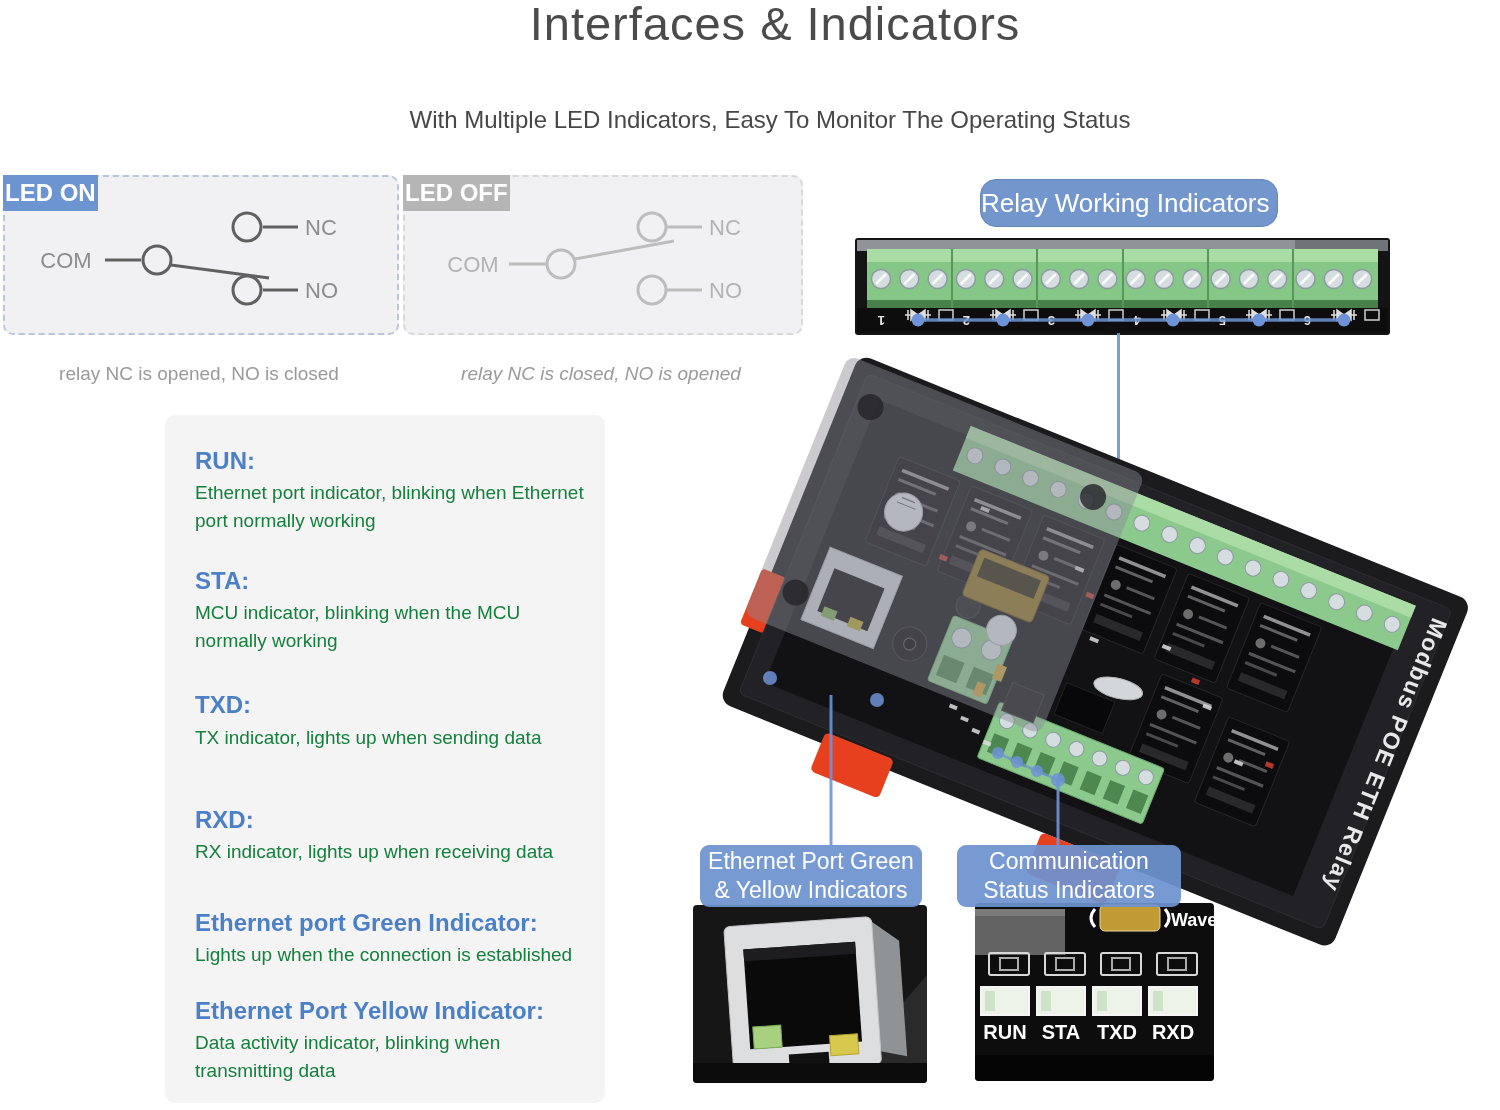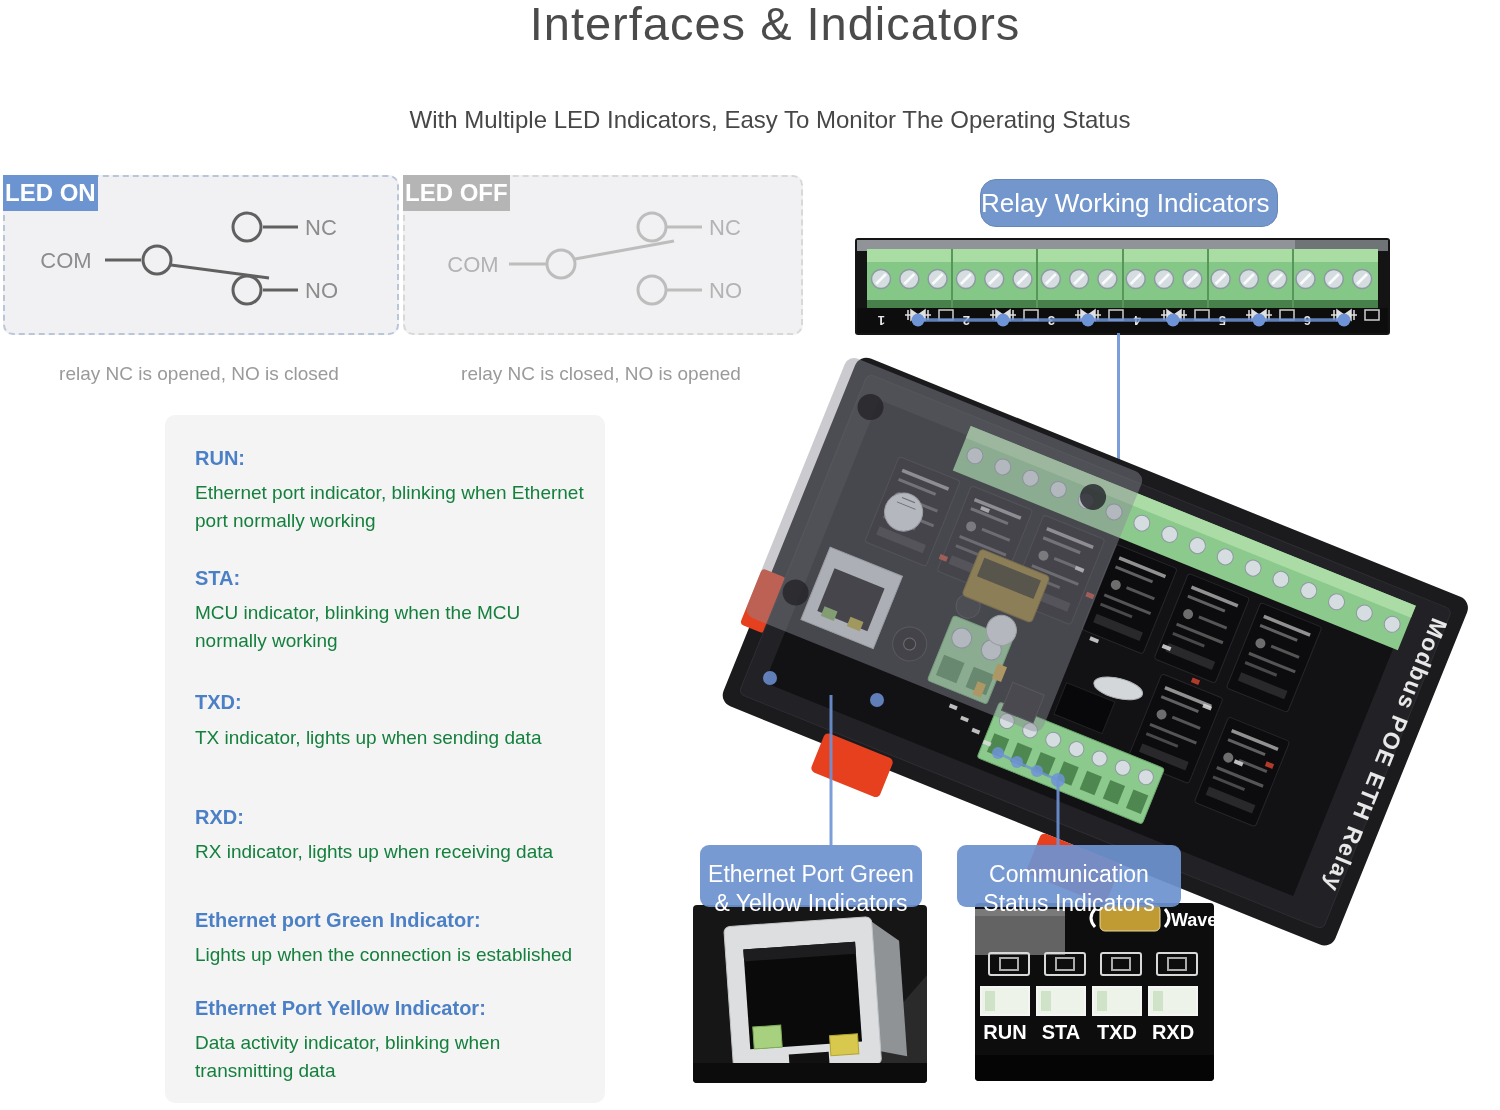--- a/index.html
+++ b/index.html
@@ -15,40 +15,40 @@
   .state-box.on{left:3px;width:392px;border:2px dashed #b9c6da;}
   .state-box.off{left:403px;width:396px;border:2px dashed #d8d8d8;}
   .state-tag{position:absolute;left:-2px;top:-2px;height:36px;line-height:36px;padding:0 2px;
              color:#fff;font-size:24px;font-weight:700;}
   .state-tag.on{background:#6b94d1;}
   .state-tag.off{background:#b5b5b5;text-align:right;}
   .state-svg{position:absolute;left:0;top:0;}
 
   .state-caption{position:absolute;top:344px;text-align:center;font-size:19px;color:#9a9a9a;margin-top:19px;}
   .cap-on{left:3px;width:392px;}
-  .cap-off{left:403px;width:396px;}
+  .cap-off{left:403px;width:396px;font-style:italic;}
 
   .pill{position:absolute;left:980px;top:179px;width:298px;height:48px;border-radius:16px;
         background:#7397cd;border:1px solid #6787b8;color:#fff;font-size:26px;
         line-height:46px;box-sizing:border-box;}
 
   .term-photo{position:absolute;left:855px;top:238px;width:535px;height:97px;border-radius:3px;overflow:hidden;}
 
   .drop-line{position:absolute;left:1117px;top:333px;width:3px;height:140px;background:#6e93d6;opacity:.9;}
   .drop-dot{position:absolute;left:1110px;top:469px;width:16px;height:16px;border-radius:50%;
             background:#6e93d6;opacity:.9;}
 
   .panel{position:absolute;left:165px;top:415px;width:440px;height:688px;background:#f4f4f5;border-radius:10px;}
-  .ind-name{position:absolute;left:30px;font-size:20px;font-weight:700;color:#4c80c6;}
+  .ind-name{position:absolute;left:30px;font-size:24px;font-weight:700;color:#4c80c6;}
   .ind-desc{position:absolute;left:30px;width:392px;font-size:19px;line-height:28px;color:#15803d;}
 
   .device-svg{position:absolute;left:690px;top:350px;}
 
   .callout{position:absolute;height:62px;border-radius:9px;background:rgba(110,146,208,0.93);
-           color:#fff;text-align:center;font-size:23px;line-height:29px;padding-top:15px;
+           color:#fff;text-align:center;font-size:23px;line-height:29px;padding-top:2px;
            box-sizing:border-box;z-index:5;}
   .callout.eth{left:700px;top:845px;width:222px;}
   .callout.comm{left:957px;top:845px;width:224px;}
 
   .photo{position:absolute;border-radius:4px;overflow:hidden;z-index:4;}
   .photo.eth{left:693px;top:905px;width:234px;height:178px;}
   .photo.comm{left:975px;top:903px;width:239px;height:178px;}
 </style>
 </head>
 <body>

